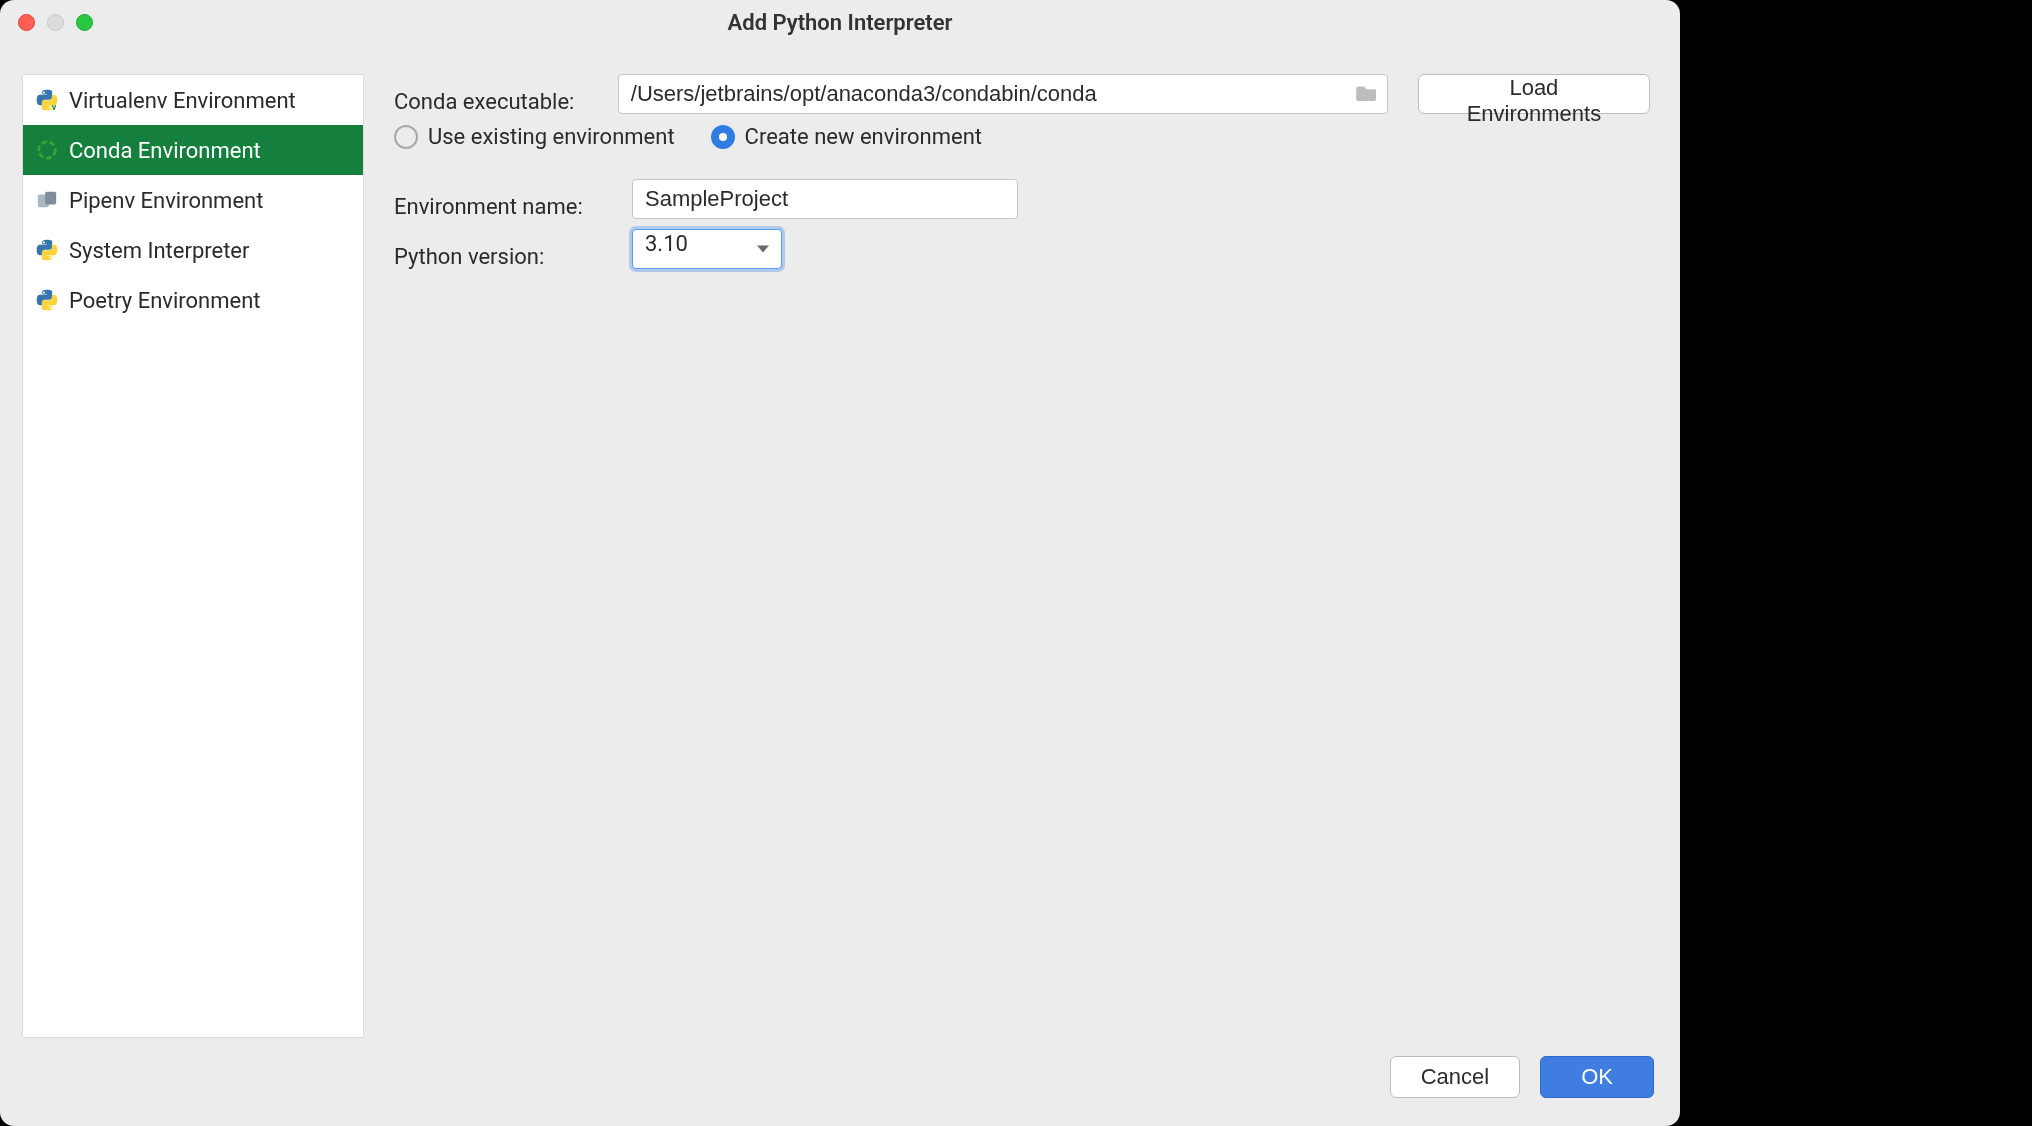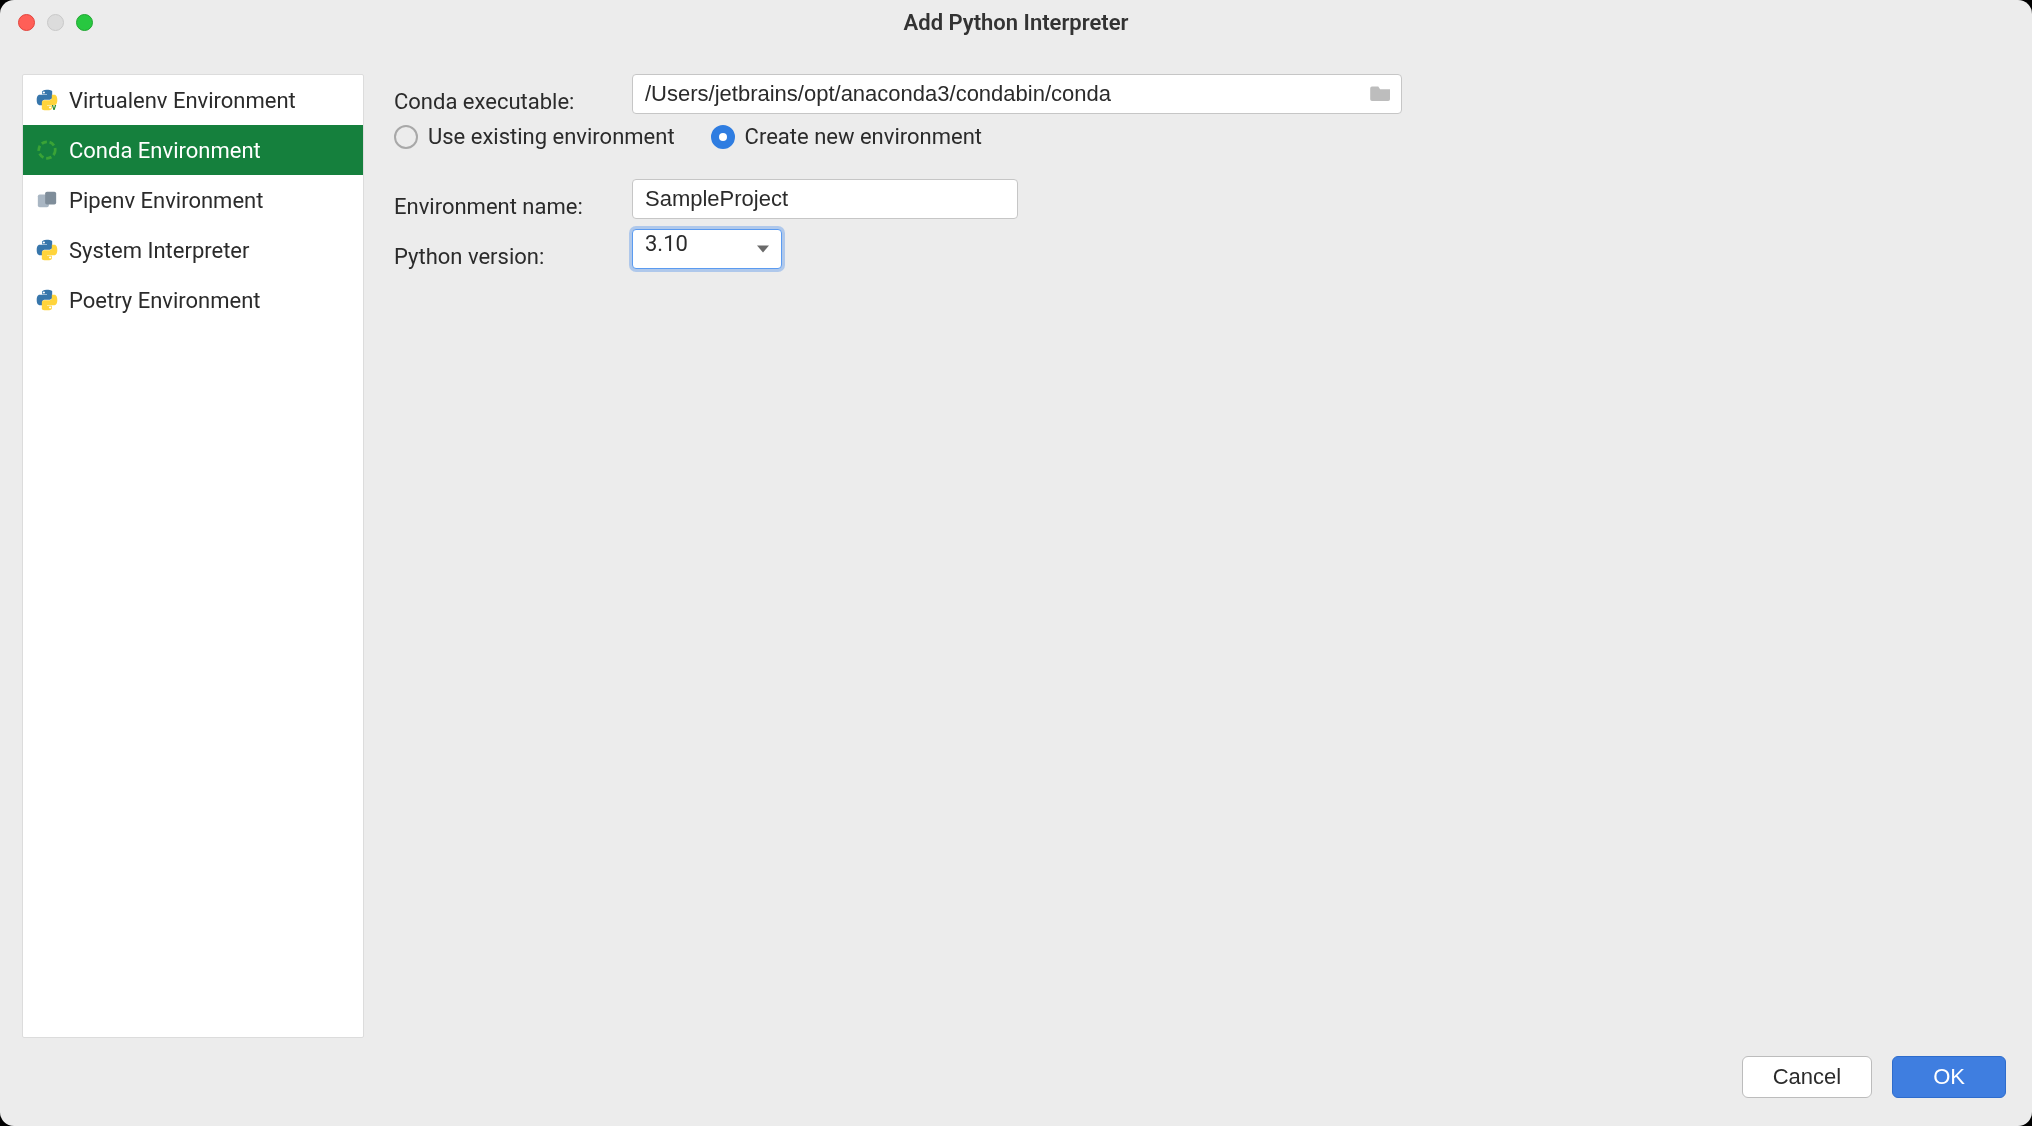--- a/index.html
+++ b/index.html
@@ -7,21 +7,21 @@
   body {
     font-family: -apple-system, BlinkMacSystemFont, "Segoe UI", Roboto, Helvetica, Arial, sans-serif;
     background: #000;
     display: flex;
     align-items: stretch;
     justify-content: stretch;
   }
   .window {
     background: #ececec;
     border-radius: 14px;
-    width: 2032px;
+    width: 1680px;
     height: 1126px;
     position: relative;
     overflow: hidden;
     display: flex;
     flex-direction: column;
   }
   .titlebar {
     height: 44px;
     display: flex;
     align-items: center;
@@ -291,20 +291,21 @@
       <div class="form-row">
         <div class="form-label">Conda executable:</div>
         <div class="conda-path-wrap">
           <input class="text-input conda-path" value="/Users/jetbrains/opt/anaconda3/condabin/conda" style="">
           <span class="browse-icon">
             <svg width="22" height="18" viewBox="0 0 24 20">
                 <path fill="currentColor" d="M2 4h7l2 3h11v11a2 2 0 0 1-2 2H2a2 2 0 0 1-2-2V6a2 2 0 0 1 2-2z"></path>
               </svg>
           </span>
         </div>
+        <button class="load-btn">Load Environments</button>
       </div>
 
       <div class="radio-row">
         <div class="radio">
           <span class="radio-circle">
               <span class="radio-dot"></span>
             </span>
           <span>Use existing environment</span>
         </div>
         <div class="radio checked">

